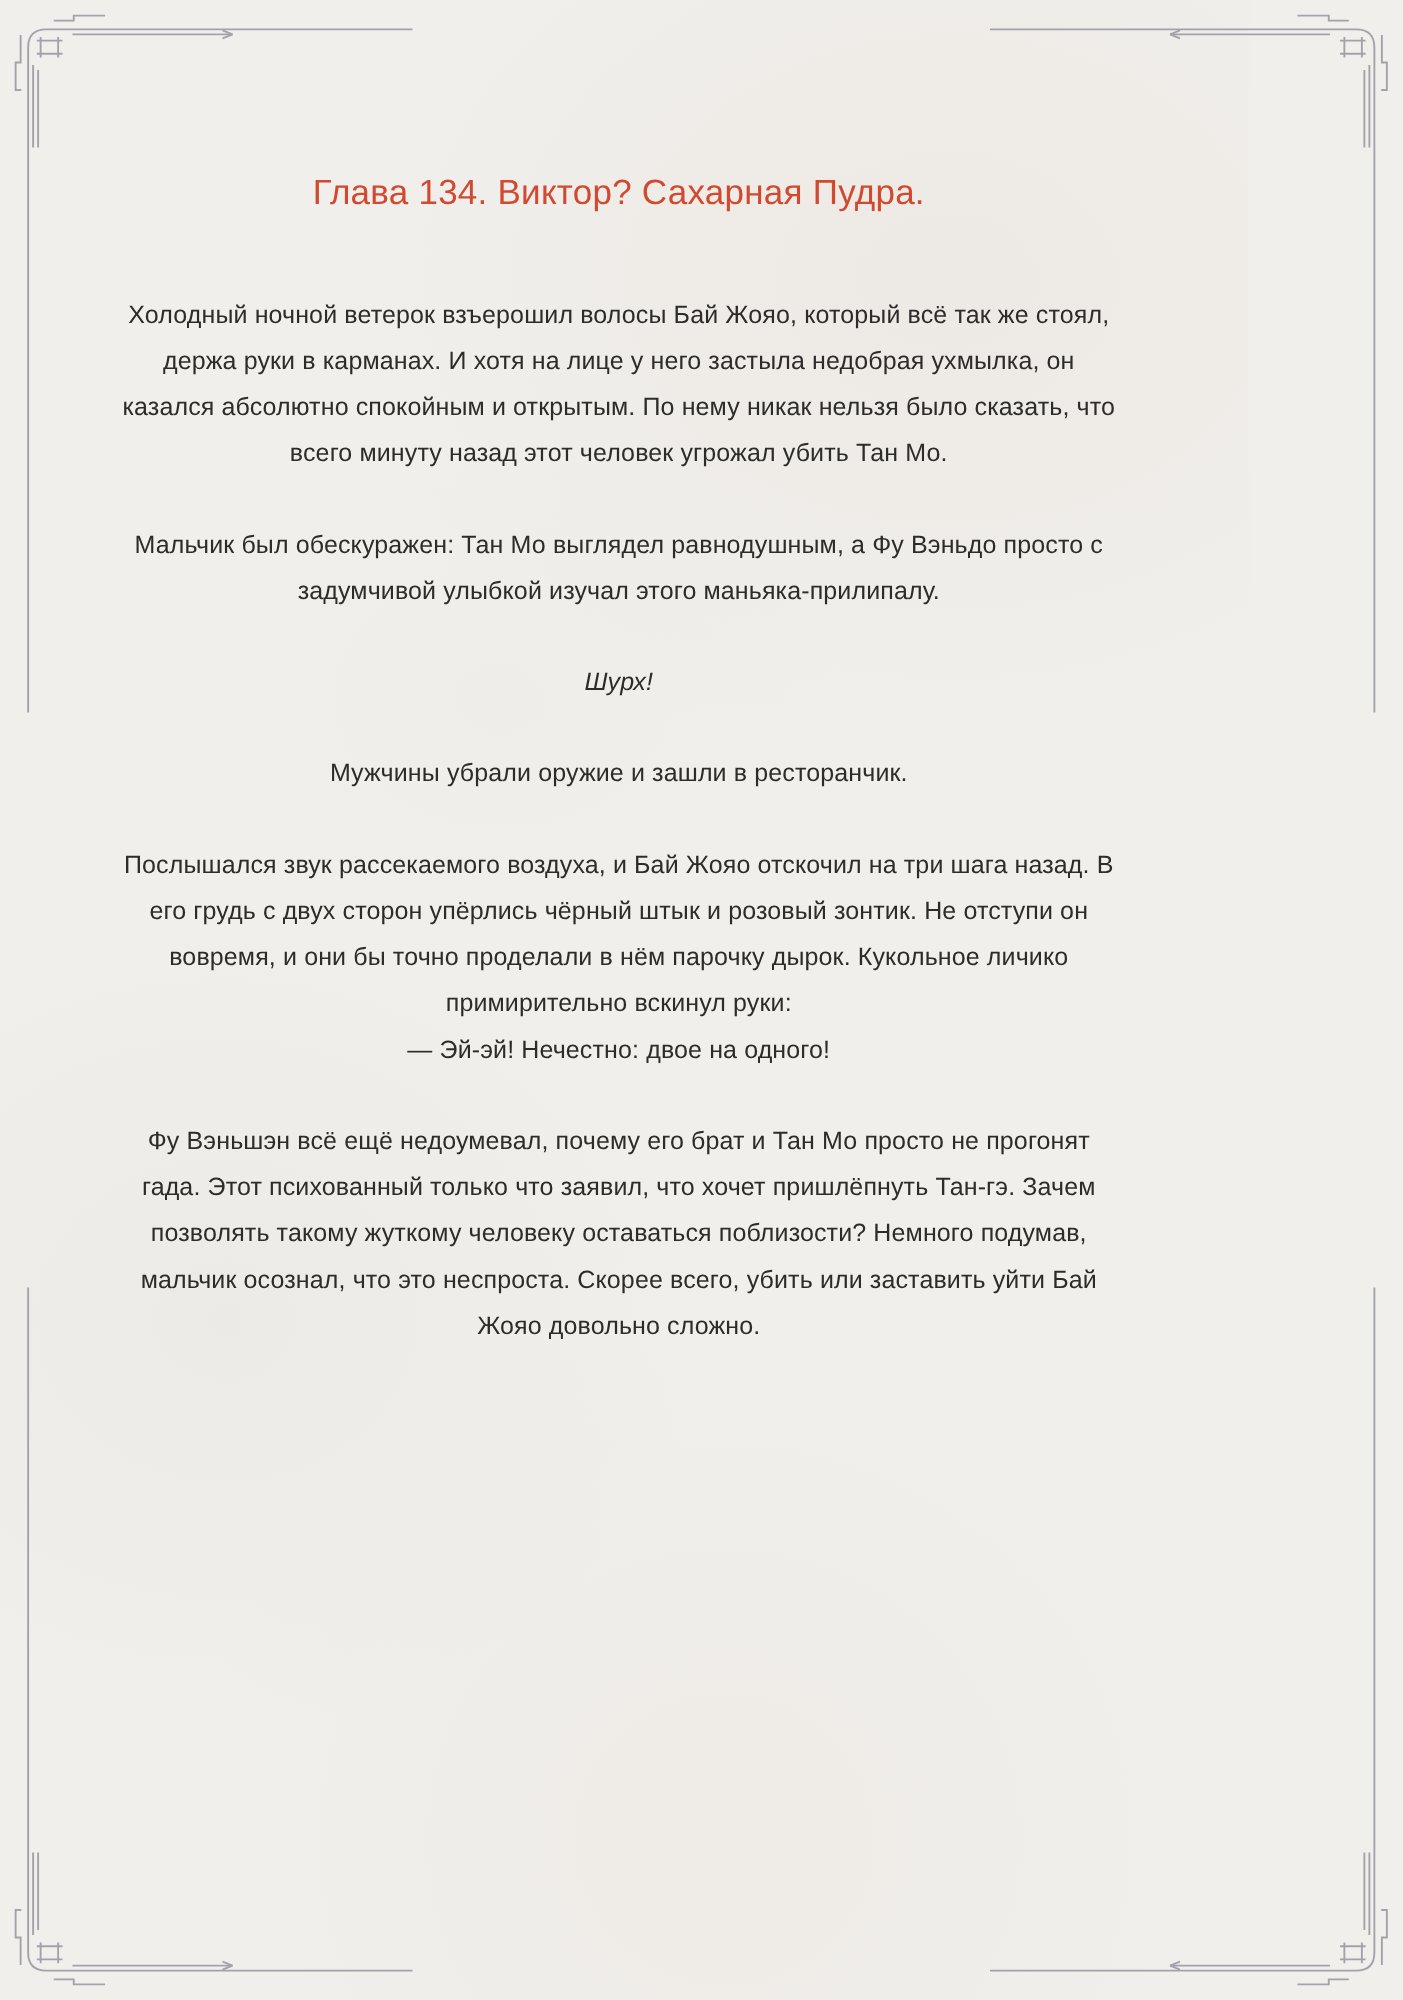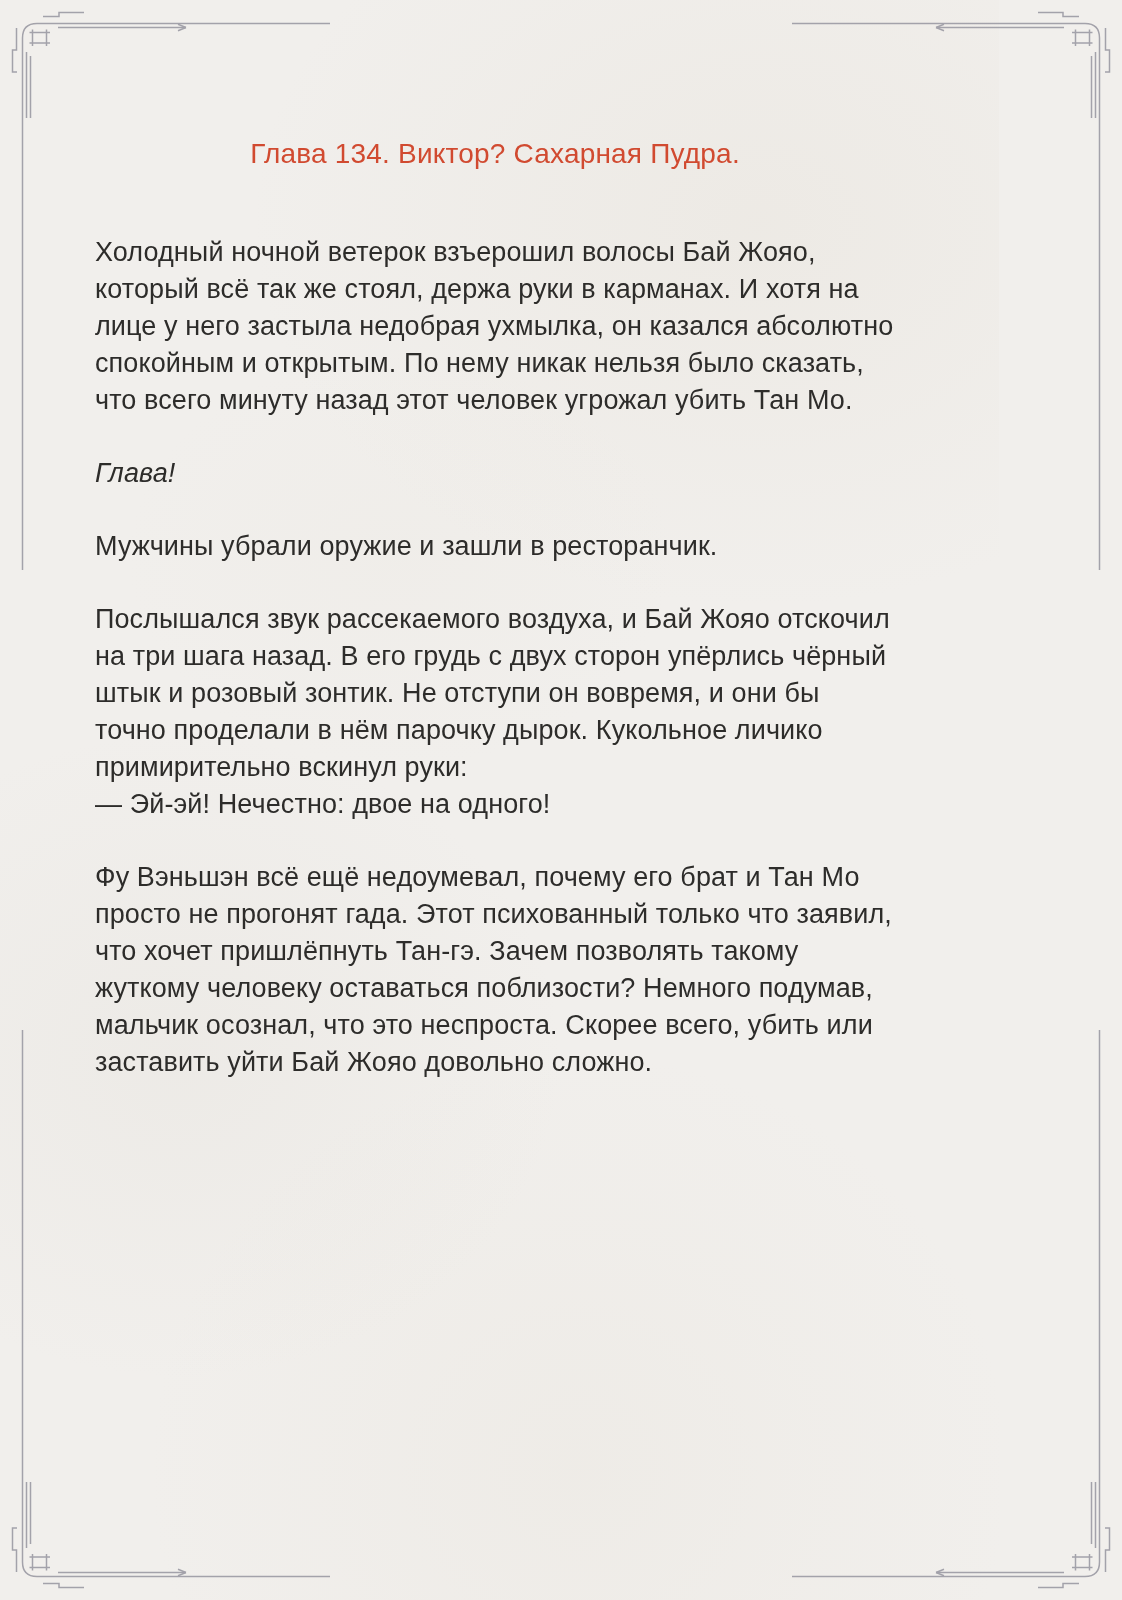--- a/index.html
+++ b/index.html
@@ -37,24 +37,25 @@
   .chapter-title{
     margin:0 0 64px 0;
     font-size:28px;
     font-weight:400;
     text-align:center;
     color:var(--title);
     letter-spacing:.2px;
   }
   .chapter-body p{
     margin:0 0 36px 0;
-    font-size:27px;
+    font-size:20px;
     line-height:37px;
     white-space:pre-line;
     letter-spacing:.1px;
+    text-align:center;
   }
   .chapter-body p.italic{font-style:italic;}
 </style>
 </head>
 <body>
 
 <div class="page">
 
   <svg class="frame-svg" width="1122" height="1600" viewBox="0 0 1122 1600" aria-hidden="true">
     <defs>
@@ -77,21 +78,22 @@
     <use href="#corner-orn"></use>
     <use href="#corner-orn" transform="translate(1122,0) scale(-1,1)"></use>
     <use href="#corner-orn" transform="translate(0,1600) scale(1,-1)"></use>
     <use href="#corner-orn" transform="translate(1122,1600) scale(-1,-1)"></use>
   </svg>
 
   <div class="content">
     <h1 class="chapter-title">Глава 134. Виктор? Сахарная Пудра.</h1>
     <div class="chapter-body">
         <p>Холодный ночной ветерок взъерошил волосы Бай Жояо, который всё так же стоял, держа руки в карманах. И хотя на лице у него застыла недобрая ухмылка, он казался абсолютно спокойным и открытым. По нему никак нельзя было сказать, что всего минуту назад этот человек угрожал убить Тан Мо.</p>
-        <p class="italic">Глава!</p>
+        <p>Мальчик был обескуражен: Тан Мо выглядел равнодушным, а Фу Вэньдо просто с задумчивой улыбкой изучал этого маньяка-прилипалу.</p>
+        <p class="italic">Шурх!</p>
         <p>Мужчины убрали оружие и зашли в ресторанчик.</p>
         <p>Послышался звук рассекаемого воздуха, и Бай Жояо отскочил на три шага назад. В его грудь с двух сторон упёрлись чёрный штык и розовый зонтик. Не отступи он вовремя, и они бы точно проделали в нём парочку дырок. Кукольное личико примирительно вскинул руки:
 — Эй-эй! Нечестно: двое на одного!</p>
         <p>Фу Вэньшэн всё ещё недоумевал, почему его брат и Тан Мо просто не прогонят гада. Этот психованный только что заявил, что хочет пришлёпнуть Тан-гэ. Зачем позволять такому жуткому человеку оставаться поблизости? Немного подумав, мальчик осознал, что это неспроста. Скорее всего, убить или заставить уйти Бай Жояо довольно сложно.</p>
       </div>
   </div>
 
 </div>
 
 </body></html>

